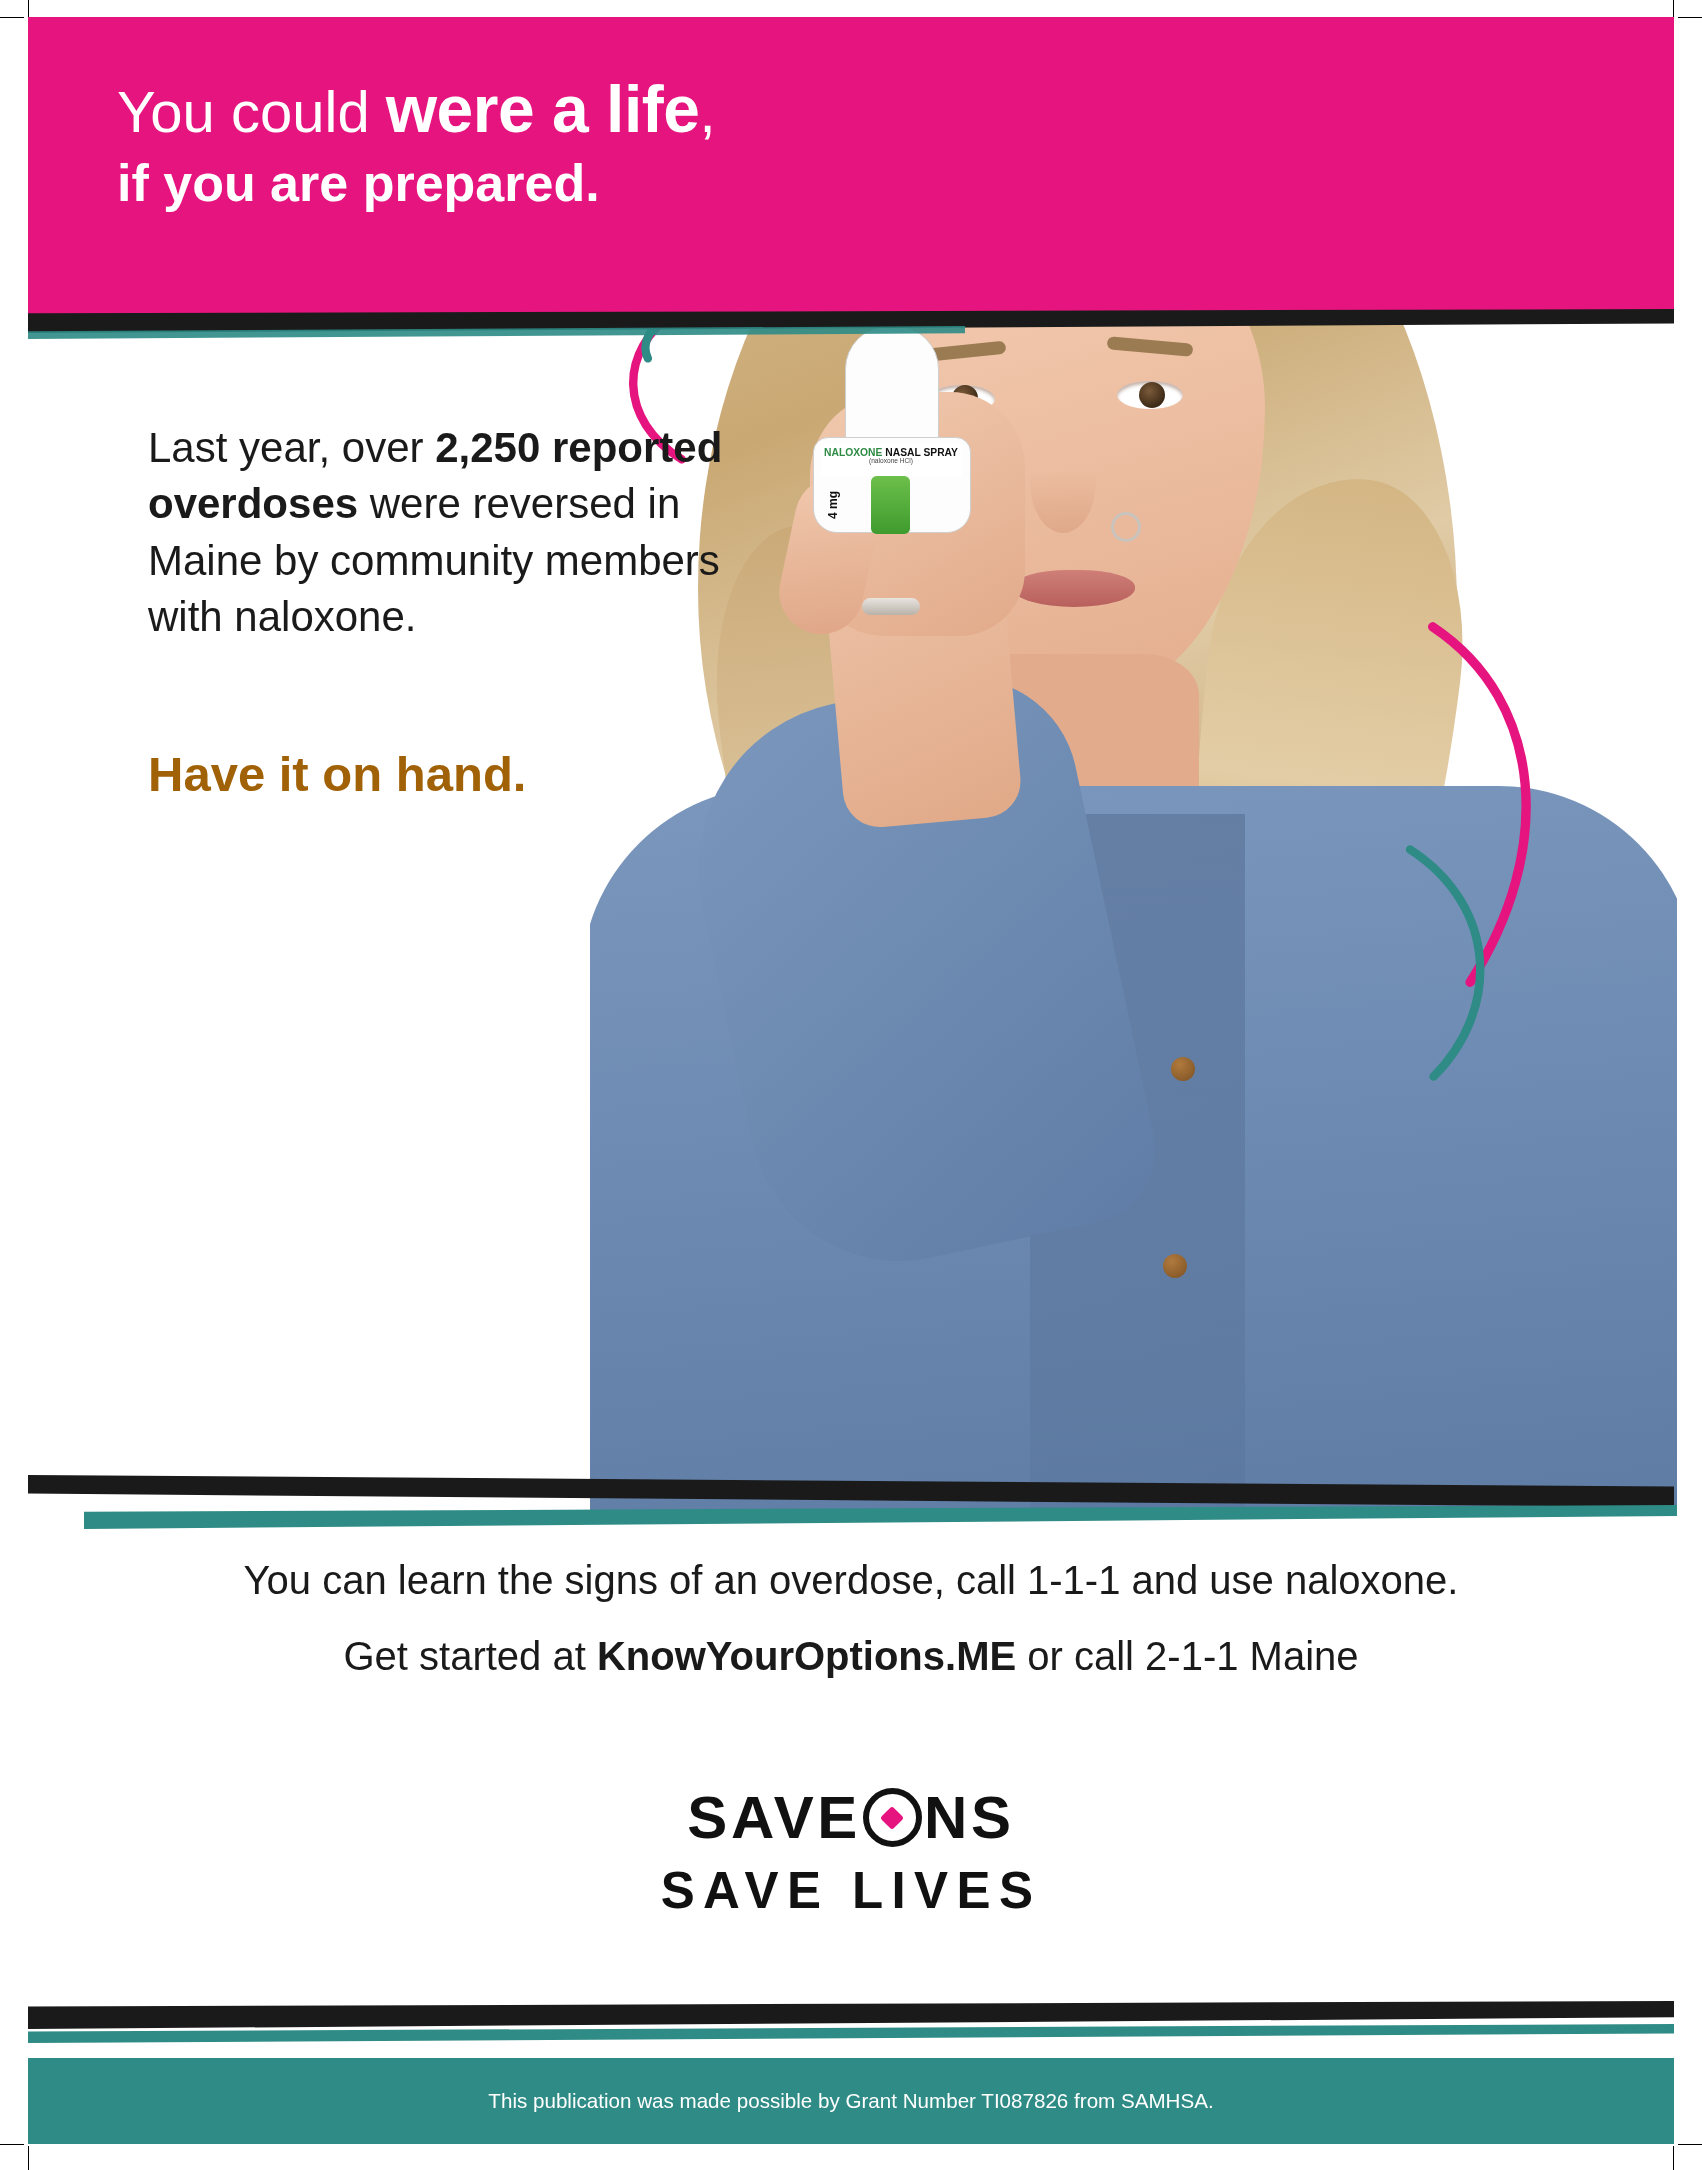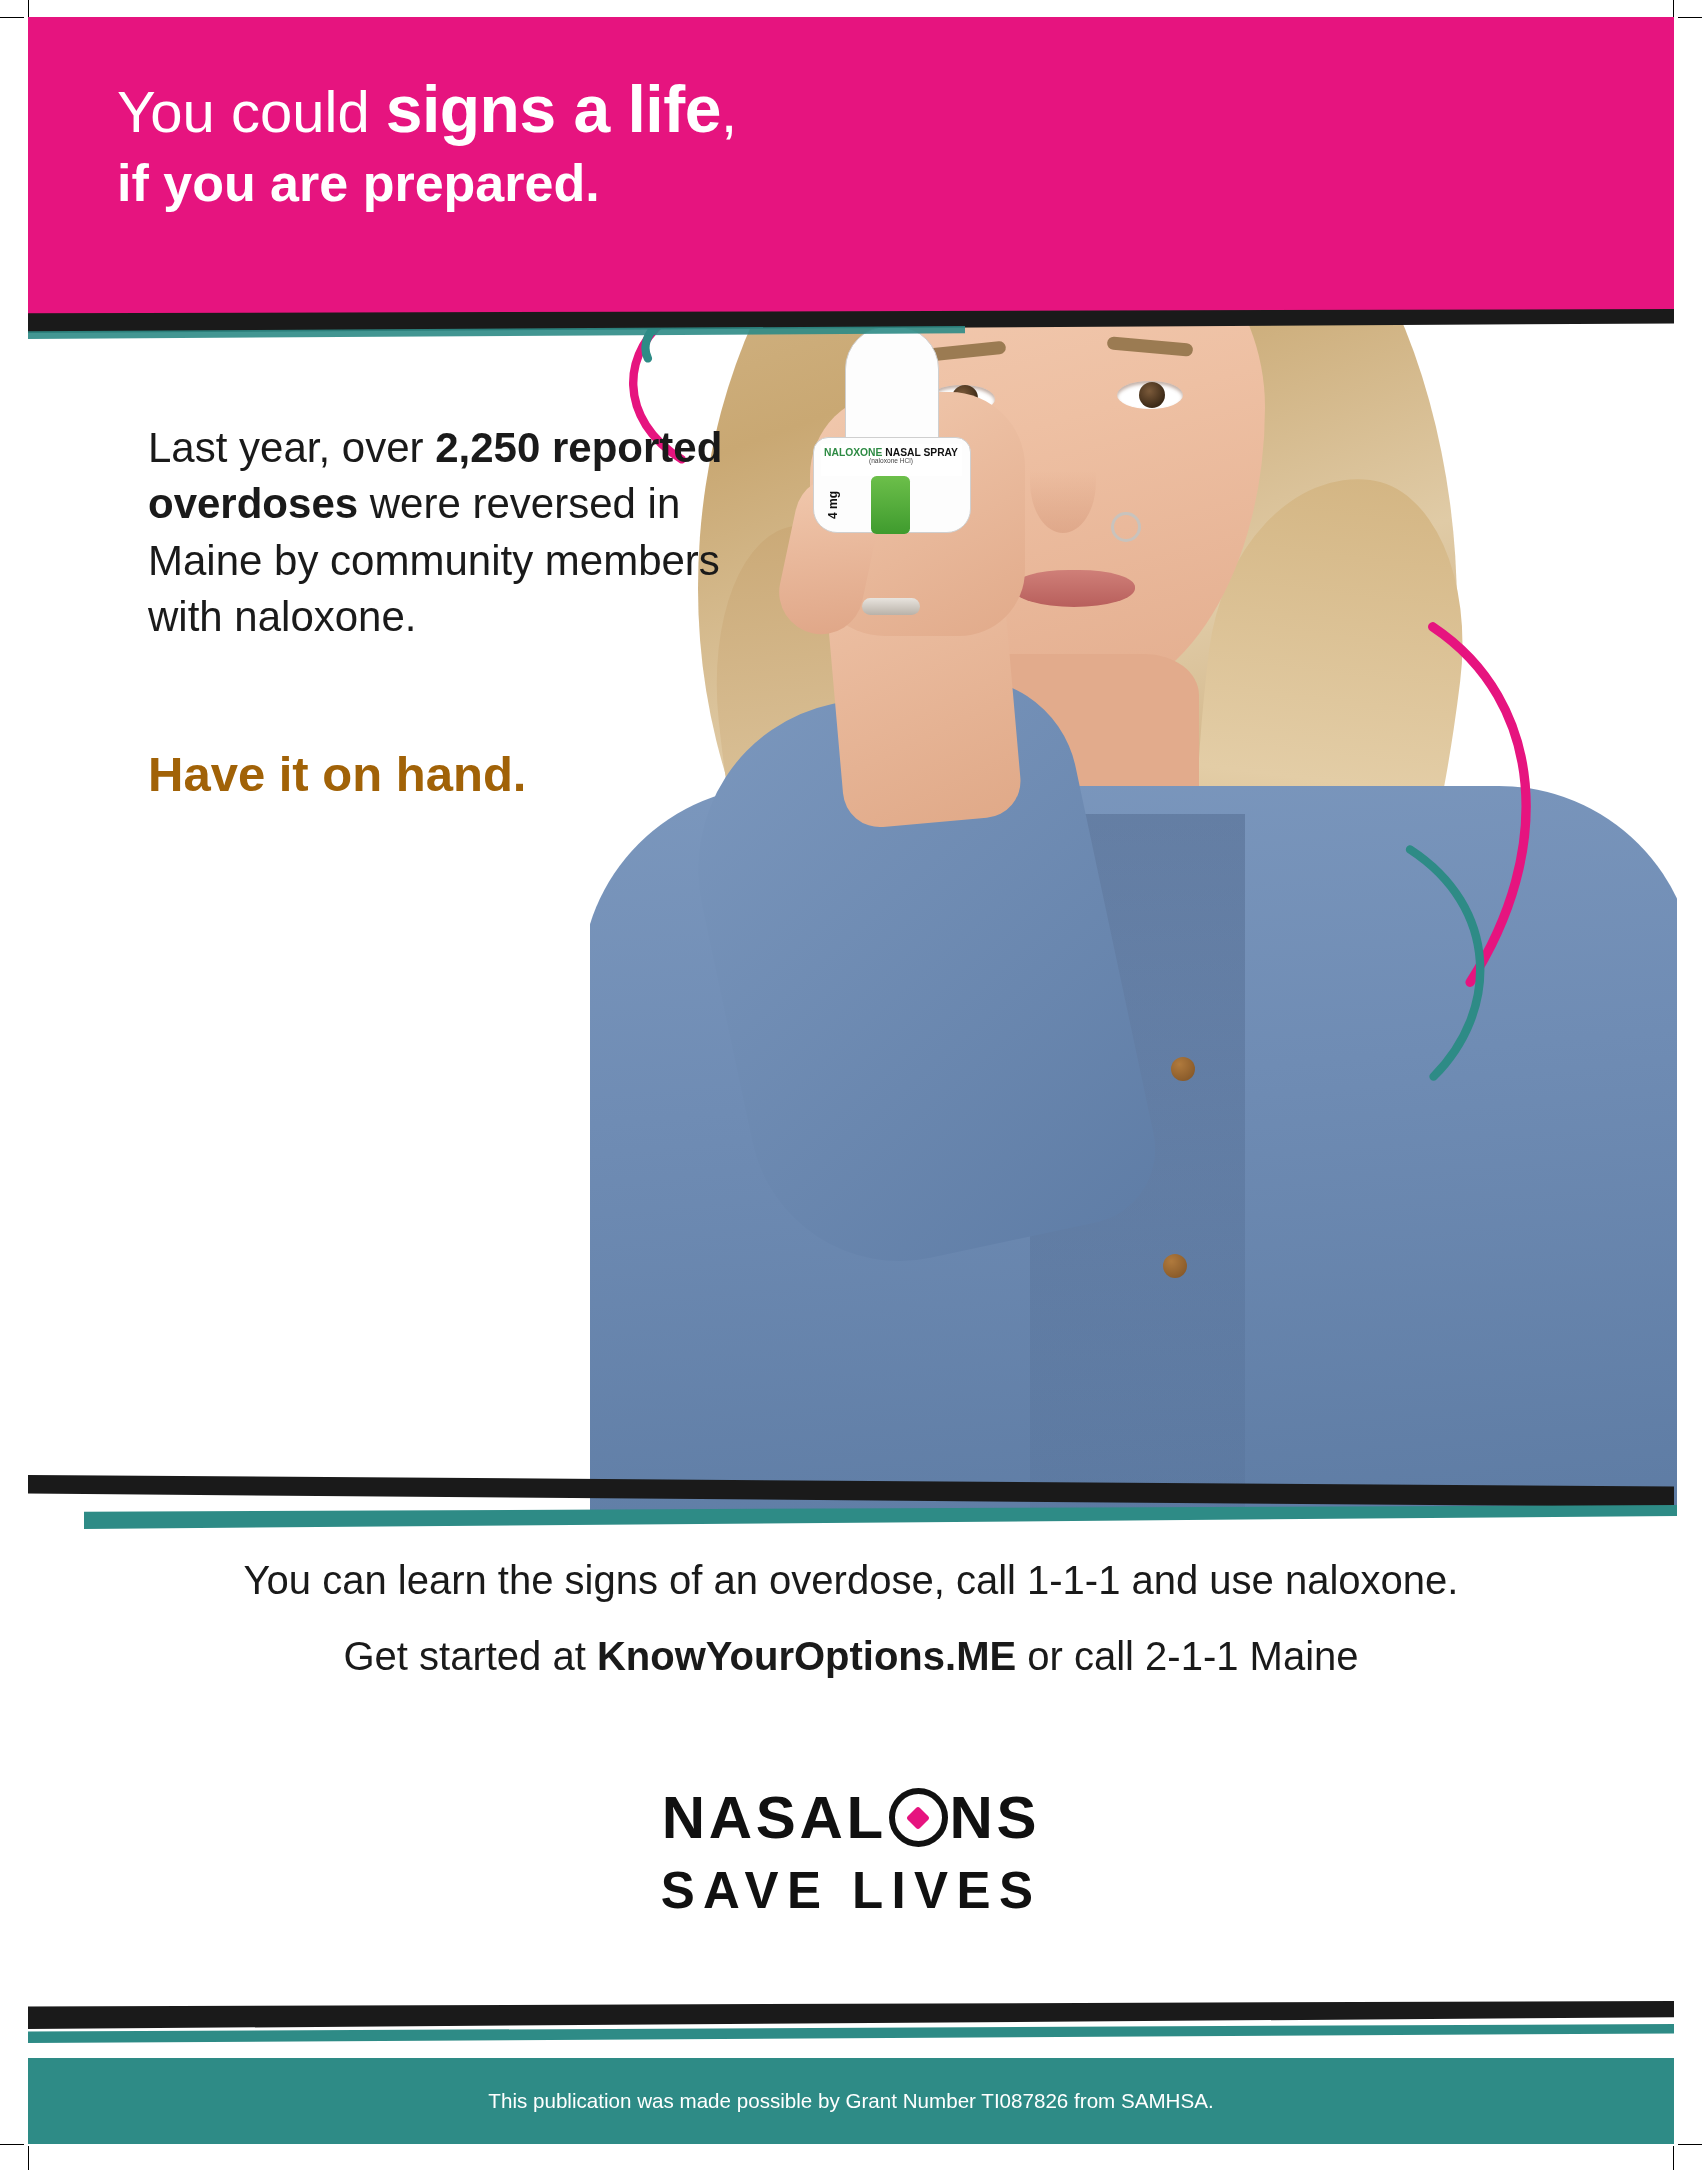--- a/index.html
+++ b/index.html
@@ -602,21 +602,21 @@
     <div class="sq" style="left:112px; top:56px;">
       <svg width="525" height="169" viewBox="0 0 560 180">
           <path d="M10 160 C140 30, 380 10, 550 40" stroke="#2e8b86" stroke-width="8" fill="none" stroke-linecap="round"></path>
           <path d="M40 175 C180 70, 360 60, 540 85" stroke="#e6147f" stroke-width="8" fill="none" stroke-linecap="round"></path>
         </svg>
     </div>
   </div>
 
   <div class="header-band">
     <div class="header-text">
-      <div class="h-line1"><span>You could </span><b>signs a life</b><span>,</span></div>
+      <div class="h-line1"><span>You could </span><b>were a life</b><span>,</span></div>
       <div class="h-line2">if you are prepared.</div>
     </div>
   </div>
   <div class="swoosh-black-top"></div>
   <div class="swoosh-teal-top"></div>
 
   <div class="body-copy">
     <span>Last year, over </span><b>2,250</b> <b>reported overdoses</b><span> were reversed in Maine by community members with naloxone.</span>
   </div>
   <div class="have-it">Have it on hand.</div>
@@ -625,21 +625,21 @@
   <div class="swoosh-teal-bottom"></div>
 
   <div class="lower-text">
     <div class="lower-line1">You can learn the signs of an overdose, call 1-1-1 and use naloxone.</div>
     <div class="lower-line2"><span>Get started at </span><b>KnowYourOptions.ME</b><span> or call 2-1-1 Maine</span></div>
   </div>
 
   <div class="logos">
     <div class="options-logo">
       <div class="options-word">
-        <span>NASAL</span>
+        <span>SAVE</span>
         <span class="opt-o-mark"></span>
         <span>NS</span>
       </div>
       <div class="options-sub">SAVE LIVES</div>
     </div>
 
   </div>
 
   <div class="footer-swoosh-black"></div>
   <div class="footer-swoosh-teal"></div>

